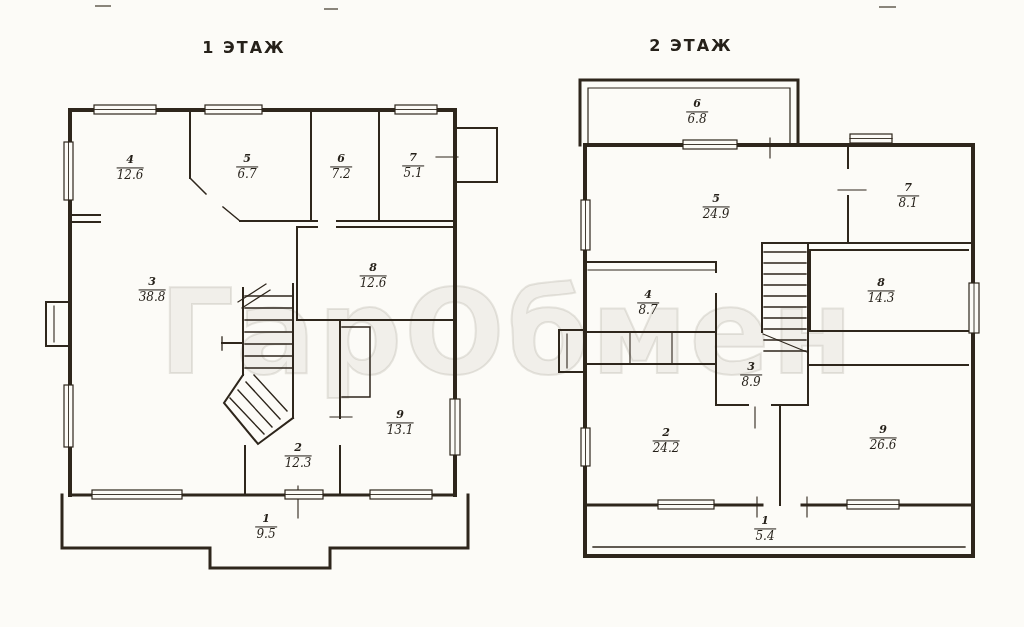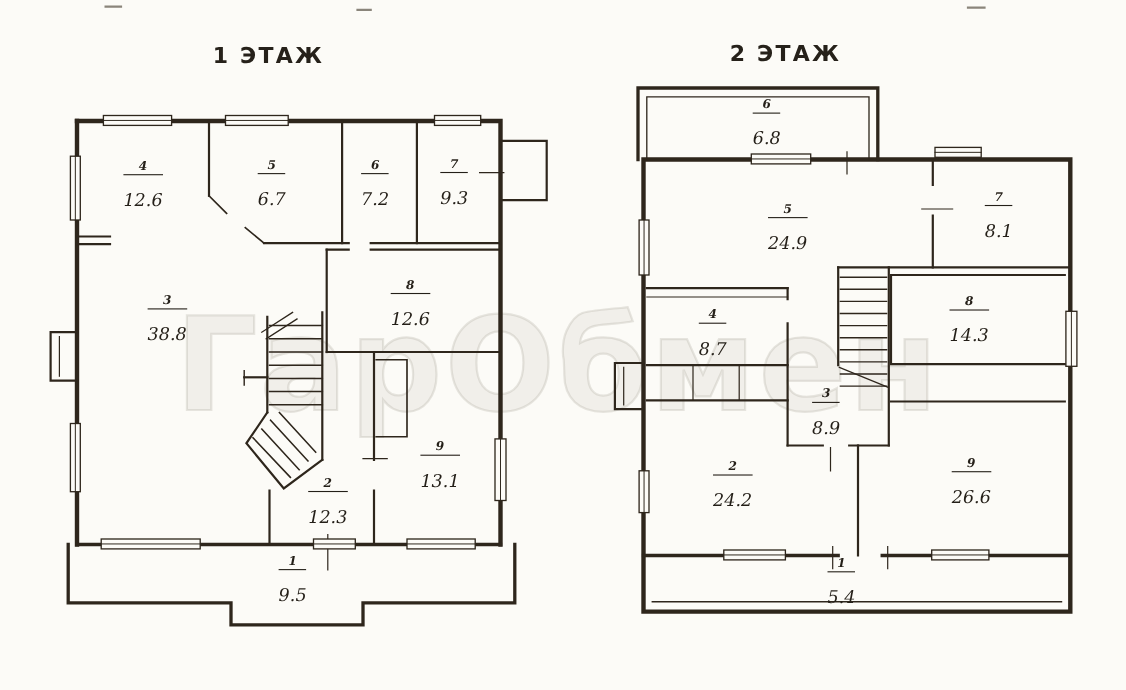--- a/index.html
+++ b/index.html
@@ -5,40 +5,40 @@
   html,body{margin:0;padding:0;}
   body{
     width:1024px;height:627px;position:relative;overflow:hidden;
     background:#fcfbf7;
     font-family:"DejaVu Sans", sans-serif;
   }
   .stage{position:absolute;inset:0;}
   .floor-title{
     position:absolute;transform:translateX(-50%);
     font-family:"DejaVu Sans", sans-serif;
-    font-weight:bold;font-size:20px;letter-spacing:2px;color:#26211a;
+    font-weight:bold;font-size:16px;letter-spacing:2px;color:#26211a;
     white-space:nowrap;
   }
   .watermark{
     position:absolute;left:507px;top:332px;transform:translate(-50%,-50%);
     font-family:"DejaVu Sans", sans-serif;font-weight:bold;
     font-size:118px;letter-spacing:2px;white-space:nowrap;
     color:rgba(146,140,124,0.10);
     -webkit-text-stroke:2px rgba(146,140,124,0.20);
     pointer-events:none;user-select:none;
   }
   .rlabel{
     position:absolute;transform:translate(-50%,-50%);
     text-align:center;color:#241f18;line-height:1.05;
     font-family:"DejaVu Serif", serif;font-style:italic;
     white-space:nowrap;
   }
   .rnum{display:block;font-size:11px;font-weight:bold;
     border-bottom:1.3px solid #241f18;padding:0 7px 1px;}
-  .rarea{display:block;font-size:16px;padding-top:15px;}
+  .rarea{display:block;font-size:12px;padding-top:1px;}
   svg{position:absolute;left:0;top:0;}
 </style>
 </head>
 <body>
 
 <div class="stage">
 
   <div class="watermark">ГарОбмен</div>
 
   <svg width="1024" height="627" viewBox="0 0 1024 627" stroke="#2e261c" fill="none" stroke-linecap="square">
@@ -148,37 +148,37 @@
         <rect x="581" y="200" width="9" height="50"></rect>
         <rect x="581" y="428" width="9" height="38"></rect>
         <rect x="658" y="500" width="56" height="9"></rect>
         <rect x="847" y="500" width="52" height="9"></rect>
         <path d="M683 144.5 H737 M850 138.5 H892 M974 283 V333 M585.5 200 V250 M585.5 428 V466 M658 504.5 H714 M847 504.5 H899" stroke-width="0.9"></path>
       </g>
     </g>
   </svg>
 
   <div class="floor-title" style="left:244px;top:38px">1 ЭТАЖ</div>
-  <div class="floor-title" style="left:714px;top:36px">2 ЭТАЖ</div>
+  <div class="floor-title" style="left:691px;top:36px">2 ЭТАЖ</div>
 
   <div class="rlabel" style="left:130px;top:168px">
     <span class="rnum">4</span>
     <span class="rarea">12.6</span>
   </div>
   <div class="rlabel" style="left:247px;top:167px">
     <span class="rnum">5</span>
     <span class="rarea">6.7</span>
   </div>
   <div class="rlabel" style="left:341px;top:167px">
     <span class="rnum">6</span>
     <span class="rarea">7.2</span>
   </div>
   <div class="rlabel" style="left:413px;top:166px">
     <span class="rnum">7</span>
-    <span class="rarea">9.3</span>
+    <span class="rarea">5.1</span>
   </div>
   <div class="rlabel" style="left:152px;top:290px">
     <span class="rnum">3</span>
     <span class="rarea">38.8</span>
   </div>
   <div class="rlabel" style="left:373px;top:276px">
     <span class="rnum">8</span>
     <span class="rarea">12.6</span>
   </div>
   <div class="rlabel" style="left:298px;top:456px">

